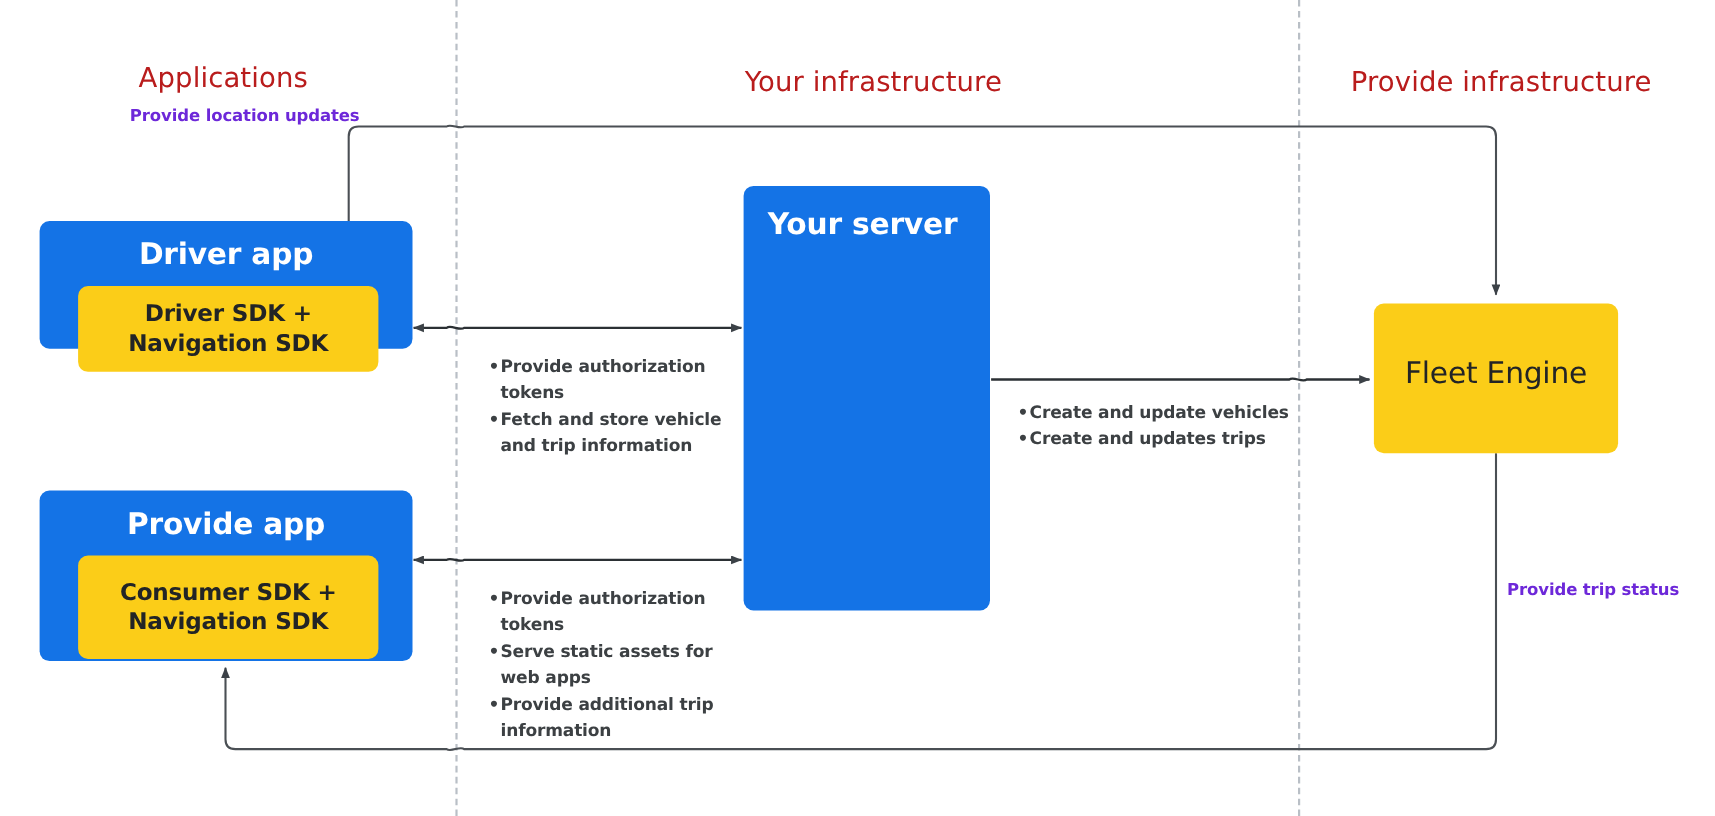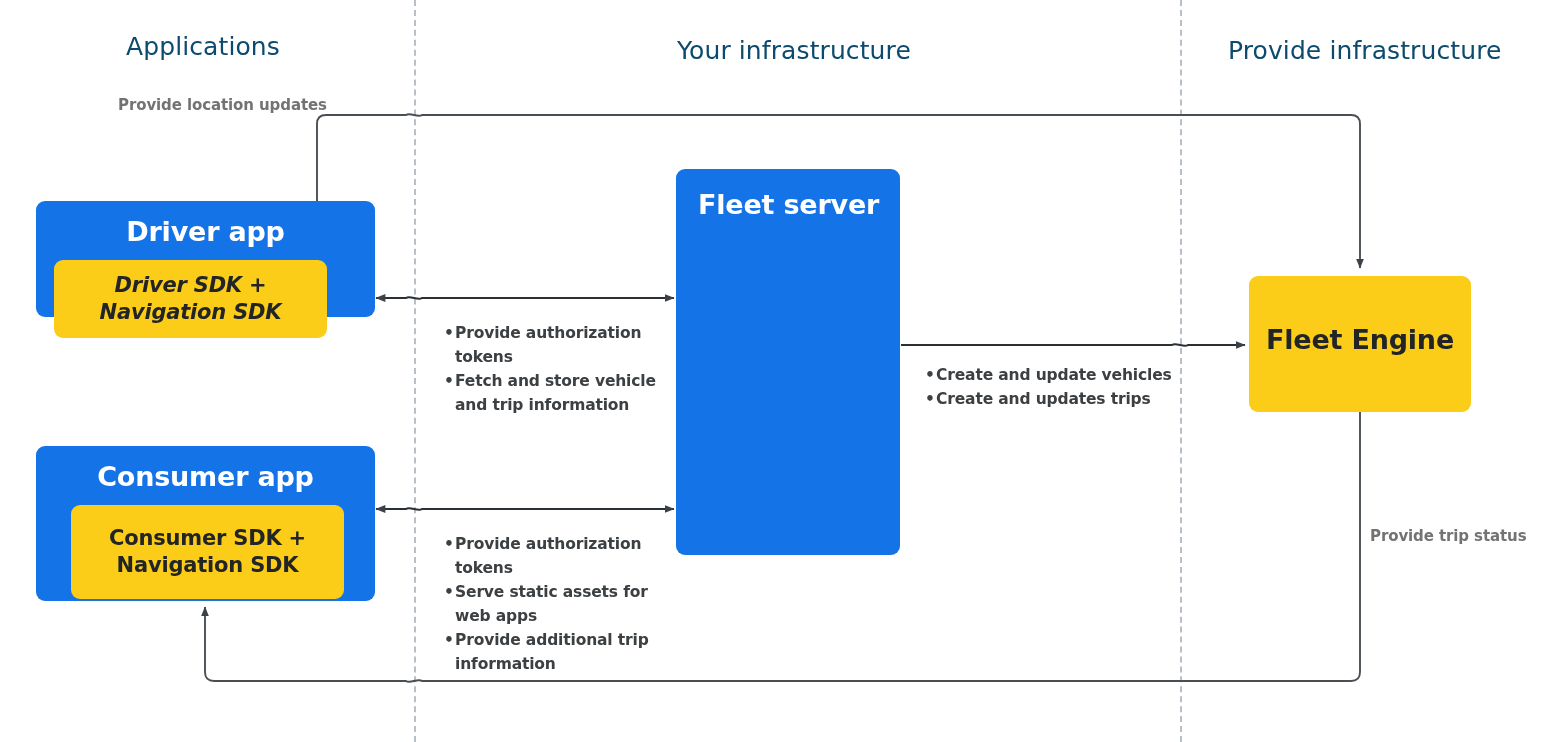--- a/index.html
+++ b/index.html
@@ -14,23 +14,24 @@
     background: #ffffff;
     font-family: "Liberation Sans", sans-serif;
     overflow: hidden;
   }
   
   .lane-title {
     position: absolute;
     font-family: "DejaVu Sans", sans-serif;
     font-size: 25px;
     font-weight: 400;
-    color: #0c4a6e;
+    color: #b91c1c;
     white-space: nowrap;
     letter-spacing: 0.1px;
+    margin-top: 24px;
   }
   #lane-applications { left: 126px; top: 32px; }
   #lane-your-infra   { left: 677px; top: 36px; }
   #lane-google-infra { left: 1228px; top: 36px; }
 
   
   .divider {
     position: absolute;
     top: 0;
     width: 0;
@@ -83,21 +84,21 @@
     font-size: 21px;
     font-weight: 700;
     font-family: "DejaVu Sans", sans-serif;
     line-height: 1.30;
     letter-spacing: -0.2px;
   }
 
   
   #node-driver-app { left: 36px; top: 201px; width: 339px; height: 116px; }
   #driver-app-title { top: 15px; }
-  #node-driver-sdk { left: 18px; top: 59px; width: 273px; height: 78px; font-style: italic; }
+  #node-driver-sdk { left: 35px; top: 59px; width: 273px; height: 78px; }
 
   
   #node-consumer-app { left: 36px; top: 446px; width: 339px; height: 155px; }
   #consumer-app-title { top: 15px; }
   #node-consumer-sdk { left: 35px; top: 59px; width: 273px; height: 94px; }
 
   
   #node-your-server { left: 676px; top: 169px; width: 224px; height: 386px; }
   #your-server-title {
     position: absolute;
@@ -111,29 +112,29 @@
   }
 
   
   #node-fleet-engine { left: 1249px; top: 276px; width: 222px; height: 136px; }
   #fleet-engine-title {
     position: absolute;
     left: 0; right: 0; top: 48px;
     text-align: center;
     color: #222426;
     font-size: 27px;
-    font-weight: 700;
+    font-weight: 400;
     font-family: "DejaVu Sans", sans-serif;
     letter-spacing: -0.2px;
   }
 
   
   .edge-label {
     position: absolute;
-    color: #737373;
+    color: #6d28d9;
     font-size: 15px;
     font-weight: 700;
     font-family: "DejaVu Sans", sans-serif;
     white-space: nowrap;
     letter-spacing: -0.1px;
   }
   #label-provide-location-updates { left: 118px; top: 96px; }
   #label-provide-trip-status { left: 1370px; top: 527px; }
 
   .bullet-list {
@@ -215,31 +216,31 @@
     <div class="app-title" id="driver-app-title">Driver app</div>
     <div class="sdk-box" id="node-driver-sdk">
       <div>
         <span>Driver SDK +</span><br>
         <span>Navigation SDK</span>
       </div>
     </div>
   </div>
 
   <div class="node node-blue" id="node-consumer-app">
-    <div class="app-title" id="consumer-app-title">Consumer app</div>
+    <div class="app-title" id="consumer-app-title">Provide app</div>
     <div class="sdk-box" id="node-consumer-sdk">
       <div>
         <span>Consumer SDK +</span><br>
         <span>Navigation SDK</span>
       </div>
     </div>
   </div>
 
   <div class="node node-blue" id="node-your-server">
-    <div id="your-server-title">Fleet server</div>
+    <div id="your-server-title">Your server</div>
   </div>
 
   <div class="node node-yellow" id="node-fleet-engine">
     <div id="fleet-engine-title">Fleet Engine</div>
   </div>
 
   <div class="edge-label" id="label-provide-location-updates">Provide location updates</div>
   <div class="edge-label" id="label-provide-trip-status">Provide trip status</div>
 
   <ul class="bullet-list" id="list-driver-server">

